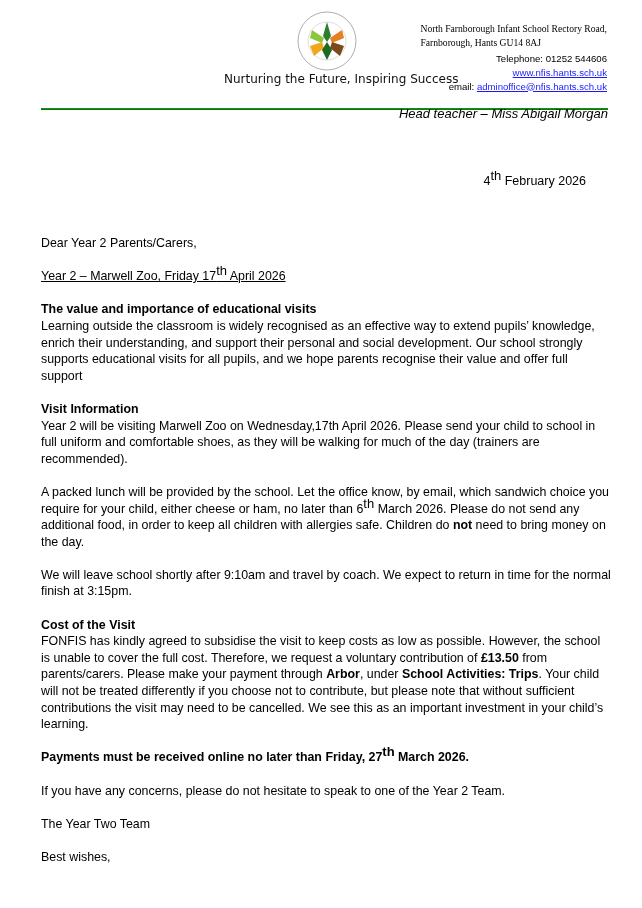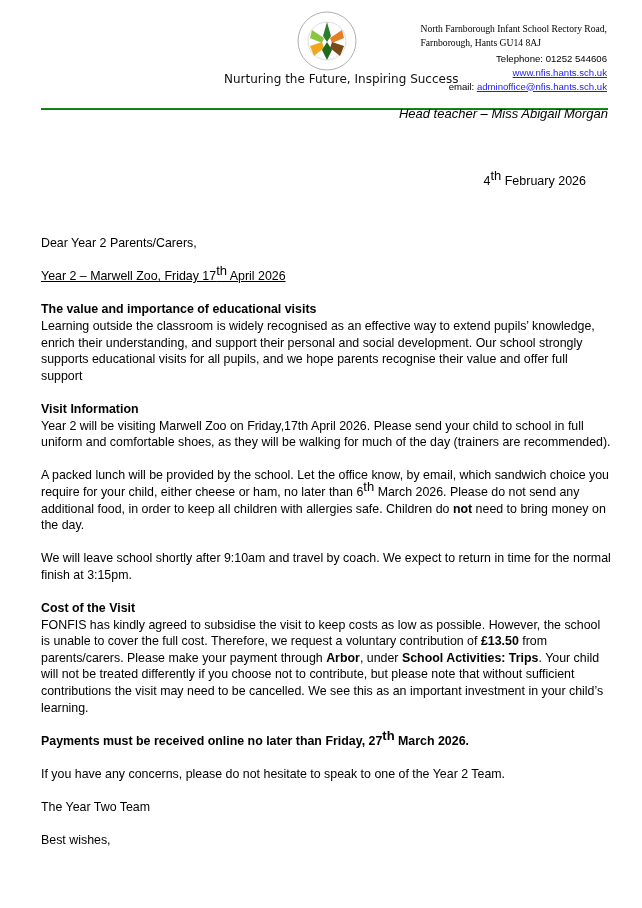--- a/index.html
+++ b/index.html
@@ -58,21 +58,21 @@
 
   <div class="body">
     <p>Dear Year 2 Parents/Carers,</p>
 
     <p style="text-decoration:underline;font-weight:normal;"><span>Year 2 – Marwell Zoo, Friday 17</span><sup>th</sup><span> April 2026</span></p>
 
     <div class="h">The value and importance of educational visits</div>
     <p>Learning outside the classroom is widely recognised as an effective way to extend pupils’ knowledge, enrich their understanding, and support their personal and social development. Our school strongly supports educational visits for all pupils, and we hope parents recognise their value and offer full support</p>
 
     <div class="h">Visit Information</div>
-    <p>Year 2 will be visiting Marwell Zoo on Friday,17th April 2026. Please send your child to school in full uniform and comfortable shoes, as they will be walking for much of the day (trainers are recommended).</p>
+    <p>Year 2 will be visiting Marwell Zoo on Wednesday,17th April 2026. Please send your child to school in full uniform and comfortable shoes, as they will be walking for much of the day (trainers are recommended).</p>
     <p><span>A packed lunch will be provided by the school. Let the office know, by email, which sandwich choice you require for your child, either cheese or ham, no later than 6</span><sup>th</sup><span> March 2026. Please do not send any additional food, in order to keep all children with allergies safe. Children do </span><b>not</b><span> need to bring money on the day.</span></p>
     <p>We will leave school shortly after 9:10am and travel by coach. We expect to return in time for the normal finish at 3:15pm.</p>
 
     <div class="h">Cost of the Visit</div>
     <p><span>FONFIS has kindly agreed to subsidise the visit to keep costs as low as possible. However, the school is unable to cover the full cost. Therefore, we request a voluntary contribution of </span><b>£13.50</b><span> from parents/carers. Please make your payment through </span><b>Arbor</b><span>, under </span><b>School Activities: Trips</b><span>. Your child will not be treated differently if you choose not to contribute, but please note that without sufficient contributions the visit may need to be cancelled. We see this as an important investment in your child’s learning.</span></p>
 
     <p style="font-weight:bold;"><span>Payments must be received online no later than Friday, 27</span><sup>th</sup><span> March 2026.</span></p>
 
     <p>If you have any concerns, please do not hesitate to speak to one of the Year 2 Team.</p>
     <p>The Year Two Team</p>

